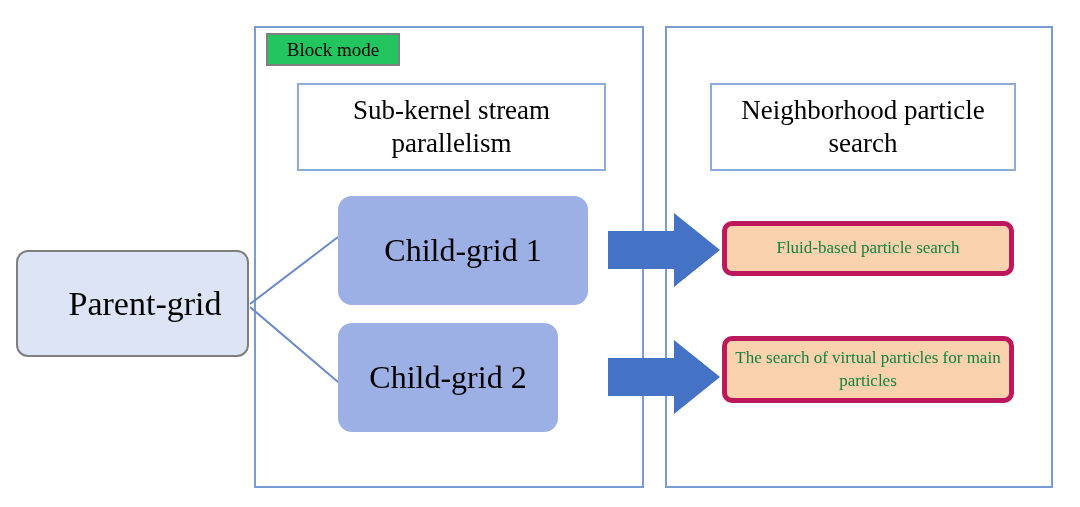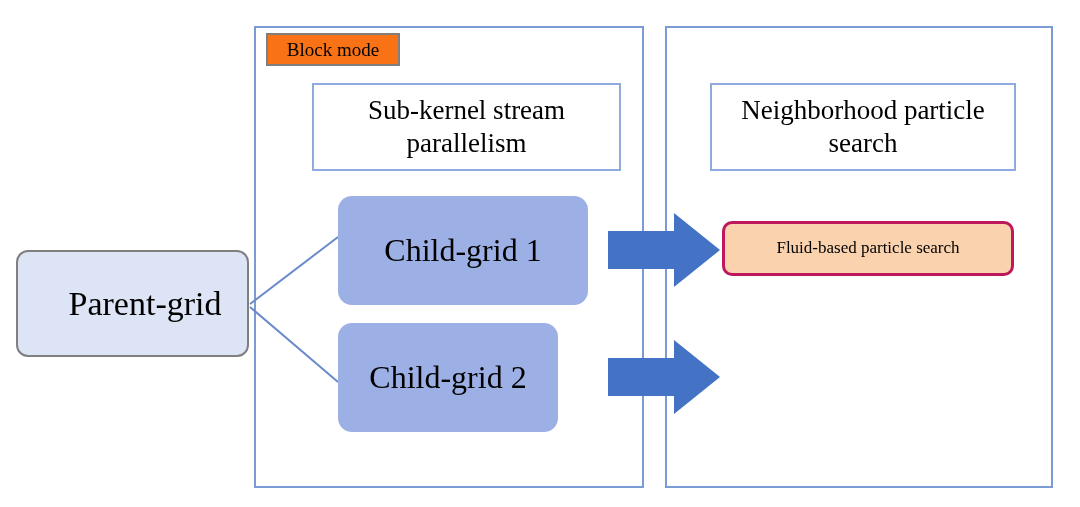--- a/index.html
+++ b/index.html
@@ -30,21 +30,21 @@
   #panel-right { left: 665px; top: 26px; width: 388px; height: 462px; }
 
   
   #block-mode-tag {
     position: absolute;
     left: 266px;
     top: 33px;
     width: 134px;
     height: 33px;
     border: 2px solid #7f7f7f;
-    background: #f97316;
+    background: #22c55e;
     box-sizing: border-box;
     display: flex;
     align-items: center;
     justify-content: center;
     font-size: 19px;
     color: #000000;
     line-height: 1;
   }
 
   
@@ -55,21 +55,21 @@
     box-sizing: border-box;
     display: flex;
     align-items: center;
     justify-content: center;
     text-align: center;
     font-size: 27px;
     color: #000000;
     line-height: 1.22;
     padding: 0 6px;
   }
-  #header-left  { left: 297px; top: 83px; width: 309px; height: 88px; margin-left: 15px; }
+  #header-left  { left: 297px; top: 83px; width: 309px; height: 88px; }
   #header-right { left: 710px; top: 83px; width: 306px; height: 88px; }
 
   
   #parent-grid {
     position: absolute;
     left: 16px;
     top: 250px;
     width: 233px;
     height: 107px;
     border: 2px solid #7f7f7f;
@@ -95,30 +95,30 @@
     font-size: 32px;
     color: #000000;
     box-sizing: border-box;
   }
   #child-grid-1 { left: 338px; top: 196px; width: 250px; height: 109px; border-radius: 14px; }
   #child-grid-2 { left: 338px; top: 323px; width: 220px; height: 109px; }
 
   
   .result-box {
     position: absolute;
-    border: 3px solid #be185d;
+    border: 5px solid #be185d;
     border-radius: 10px;
     background: #fad2ae;
     box-sizing: border-box;
     display: flex;
     align-items: center;
     justify-content: center;
     text-align: center;
     font-size: 17px;
-    color: #000000;
+    color: #15803d;
     line-height: 1.3;
     padding: 0 8px;
   }
   #result-box-1 { left: 722px; top: 221px; width: 292px; height: 55px; }
   #result-box-2 { left: 722px; top: 336px; width: 292px; height: 67px; }
 
   
   #connectors {
     position: absolute;
     left: 0;
@@ -165,14 +165,15 @@
   <svg class="block-arrow" id="arrow-1" viewBox="0 0 112 74" xmlns="http://www.w3.org/2000/svg">
     <polygon points="0,18 66,18 66,0 112,37 66,74 66,56 0,56" fill="#4472c4"></polygon>
   </svg>
 
   <svg class="block-arrow" id="arrow-2" viewBox="0 0 112 74" xmlns="http://www.w3.org/2000/svg">
     <polygon points="0,18 66,18 66,0 112,37 66,74 66,56 0,56" fill="#4472c4"></polygon>
   </svg>
 
   <div class="result-box" id="result-box-1">Fluid-based particle search</div>
 
+  <div class="result-box" id="result-box-2">The search of virtual particles for main particles</div>
 
 </div>
 
 </body></html>

